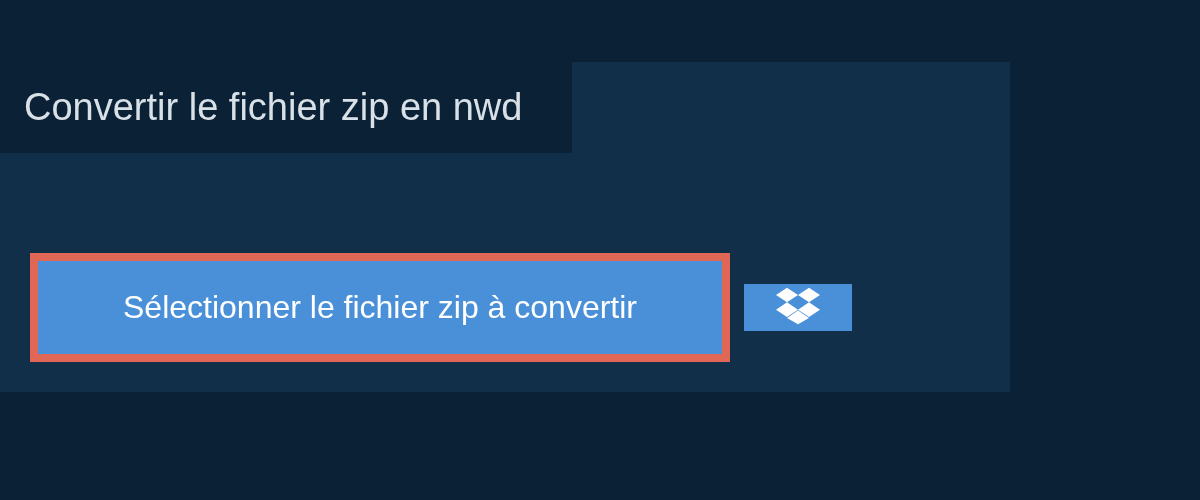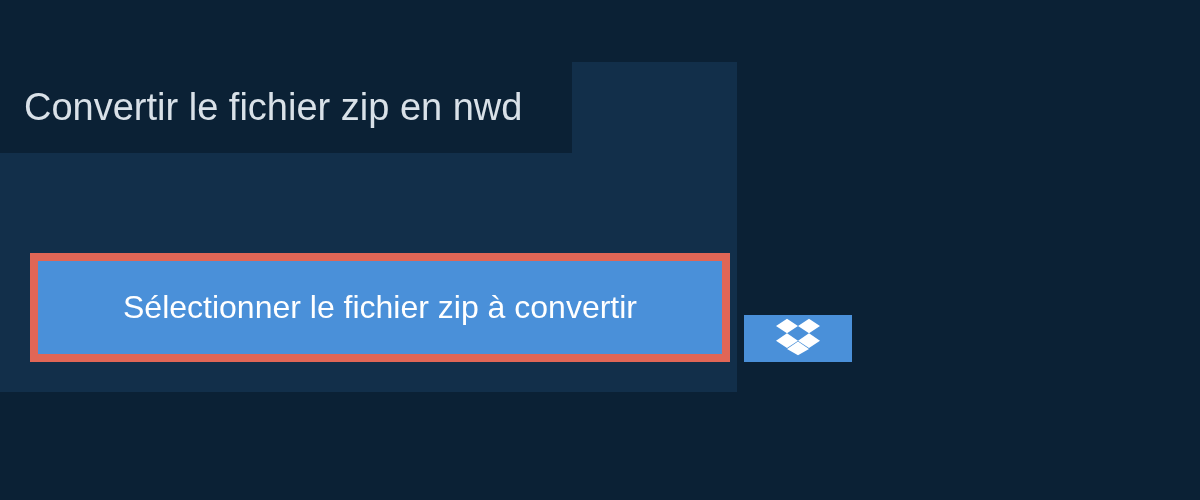--- a/index.html
+++ b/index.html
@@ -9,21 +9,21 @@
     }
     body {
       width: 1200px;
       height: 500px;
       background-color: #0b2135;
       font-family: -apple-system, BlinkMacSystemFont, "Segoe UI", Helvetica, Arial, sans-serif;
       overflow: hidden;
     }
     .panel {
       background-color: #122f4a;
-      width: 737px;
+      width: 1010px;
       height: 330px;
       margin-top: 62px;
       margin-left: 0;
       position: relative;
     }
     .title-tab {
       position: absolute;
       top: 0;
       left: 0;
       background-color: #0b2135;
@@ -31,21 +31,21 @@
       color: #d9e1e8;
       font-size: 38px;
       font-weight: 400;
     }
     .button-row {
       position: absolute;
       bottom: 30px;
       left: 30px;
       display: flex;
       gap: 14px;
-      align-items: flex-end;
+      align-items: center;
     }
     .select-button {
       background-color: #4a90d9;
       border: 8px solid #e06656;
       color: #ffffff;
       font-size: 32px;
       font-weight: 400;
       padding: 28px 40px;
       cursor: pointer;
       display: flex;

